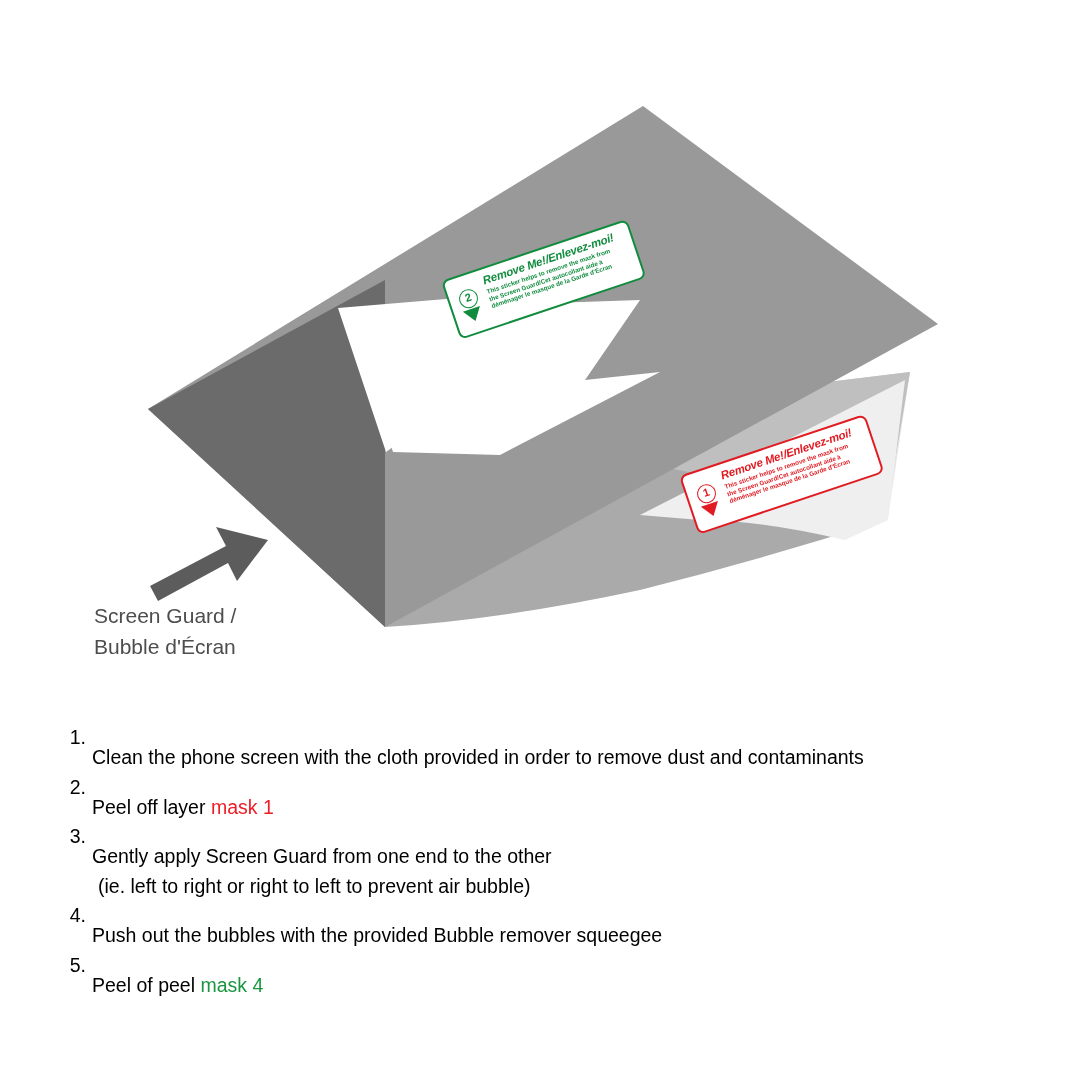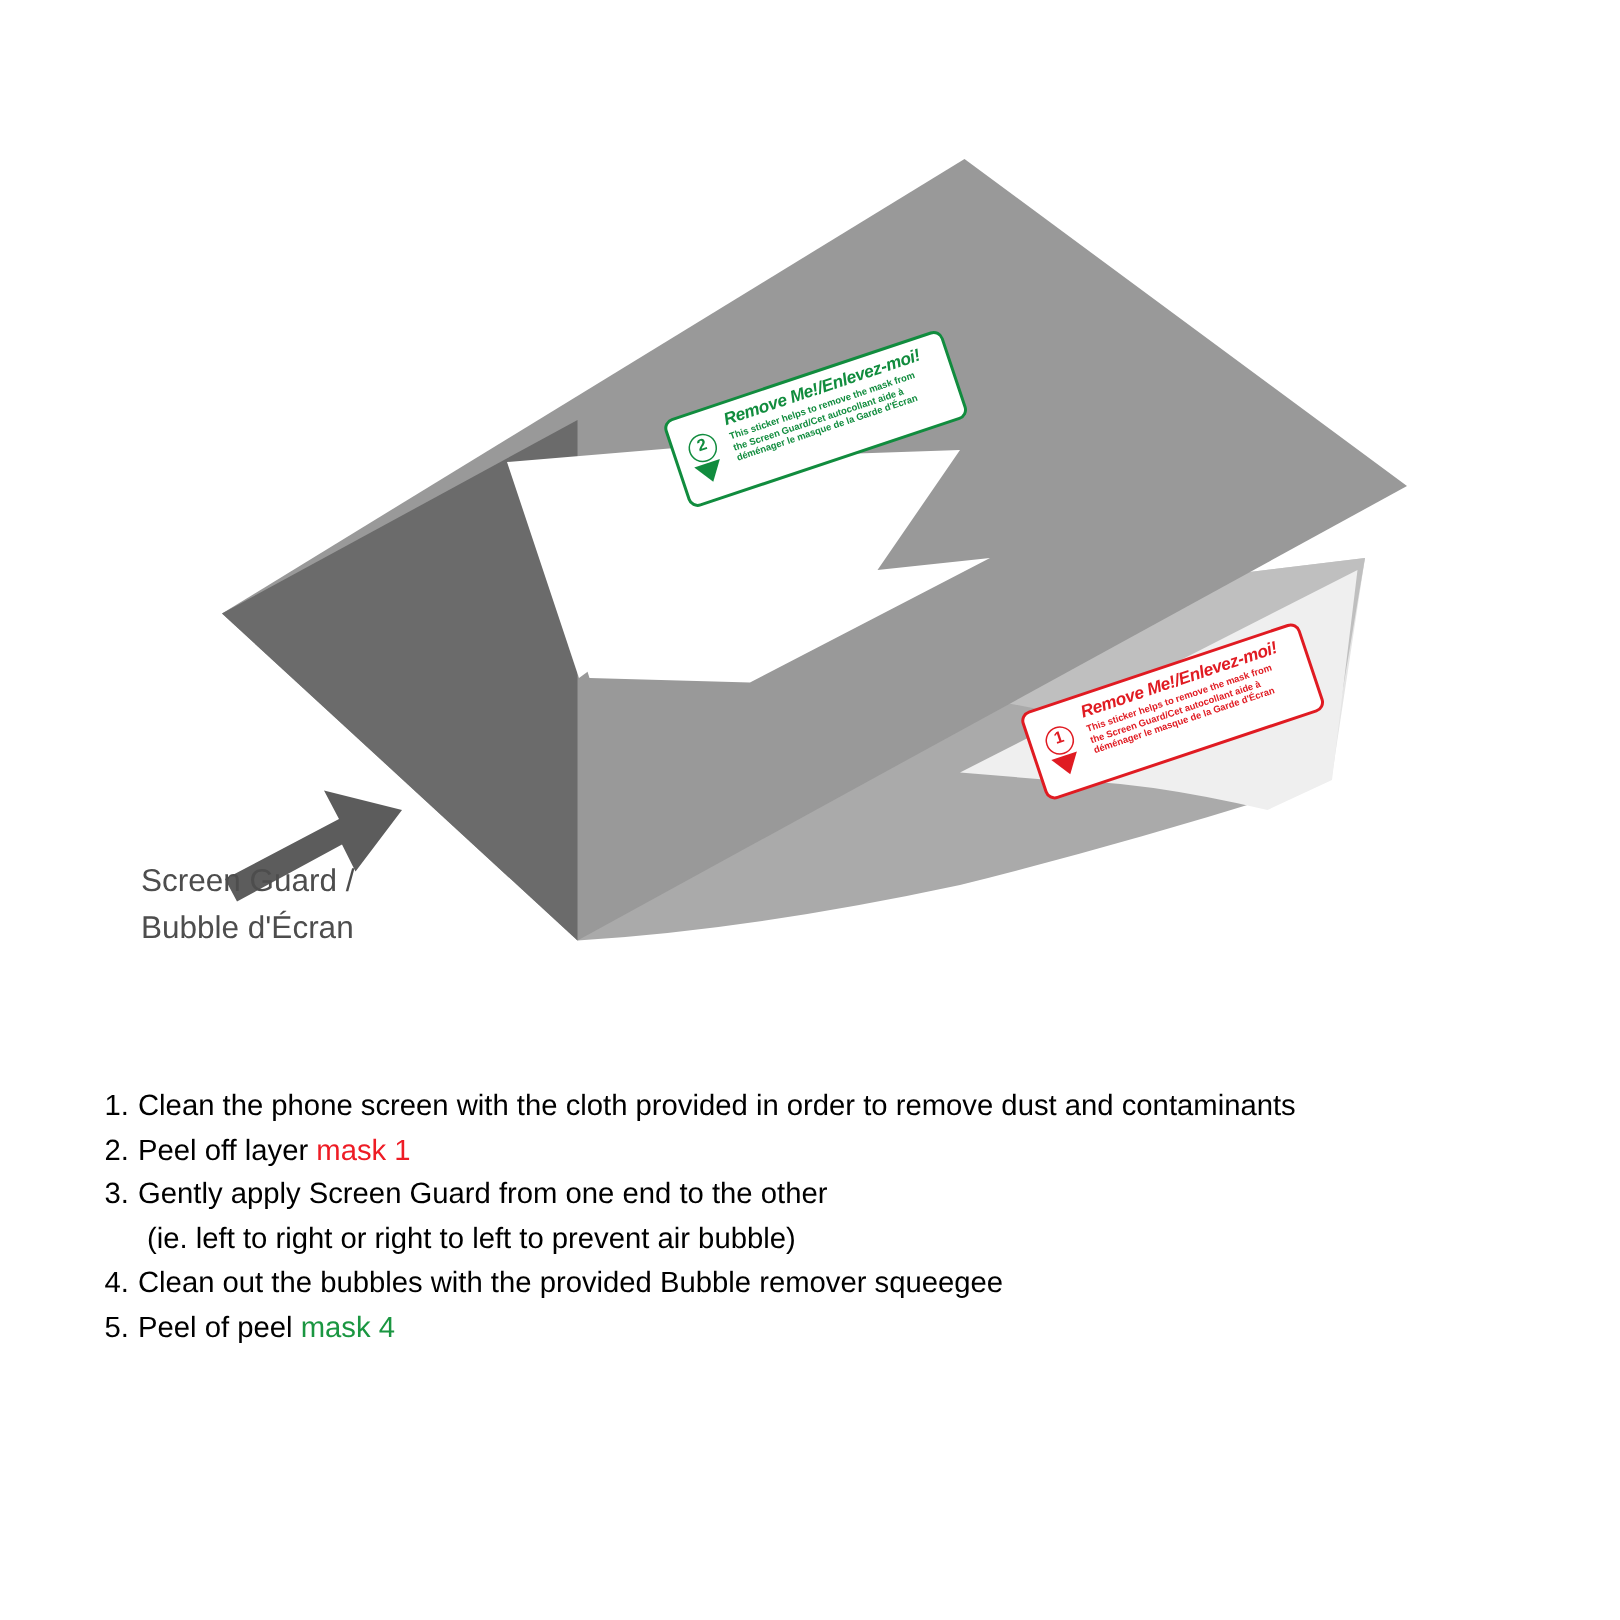--- a/index.html
+++ b/index.html
@@ -89,21 +89,21 @@
     top: 476px;
     transform: rotate(-18.5deg);
     transform-origin: 0 0;
   }
   .sticker .title, .sticker .body { color: inherit; }
 
   
   .callout {
     position: absolute;
     left: 94px;
-    top: 572px;
+    top: 600px;
     color: #4d4d4d;
     font-size: 21px;
     line-height: 31px;
     white-space: nowrap;
   }
 
   
   .steps {
     position: absolute;
     left: 66px;
@@ -117,21 +117,21 @@
     display: flex;
     align-items: flex-start;
   }
   .step .num {
     width: 26px;
     flex: 0 0 26px;
     text-align: right;
     padding-right: 6px;
     box-sizing: border-box;
   }
-  .step .txt { flex: 1 1 auto; }
+  .step .txt { flex: 1 1 auto; margin-top: 20px; }
   .sub {
     padding-left: 32px;
   }
   .mask1 { color: #ee1c25; }
   .mask2 { color: #1a9641; }
 </style>
 </head>
 <body>
 
 <div id="stage">
@@ -195,21 +195,21 @@
     </div>
 
     <div class="step">
       <div class="num">3.</div>
       <div class="txt">Gently apply Screen Guard from one end to the other</div>
     </div>
     <div class="sub">(ie. left to right or right to left to prevent air bubble)</div>
 
     <div class="step">
       <div class="num">4.</div>
-      <div class="txt">Clean out the bubbles with the provided Bubble remover squeegee</div>
+      <div class="txt">Push out the bubbles with the provided Bubble remover squeegee</div>
     </div>
 
     <div class="step">
       <div class="num">5.</div>
       <div class="txt"><span>Peel of peel </span><span class="mask2">mask 4</span></div>
     </div>
 
   </div>
 
 </div>

